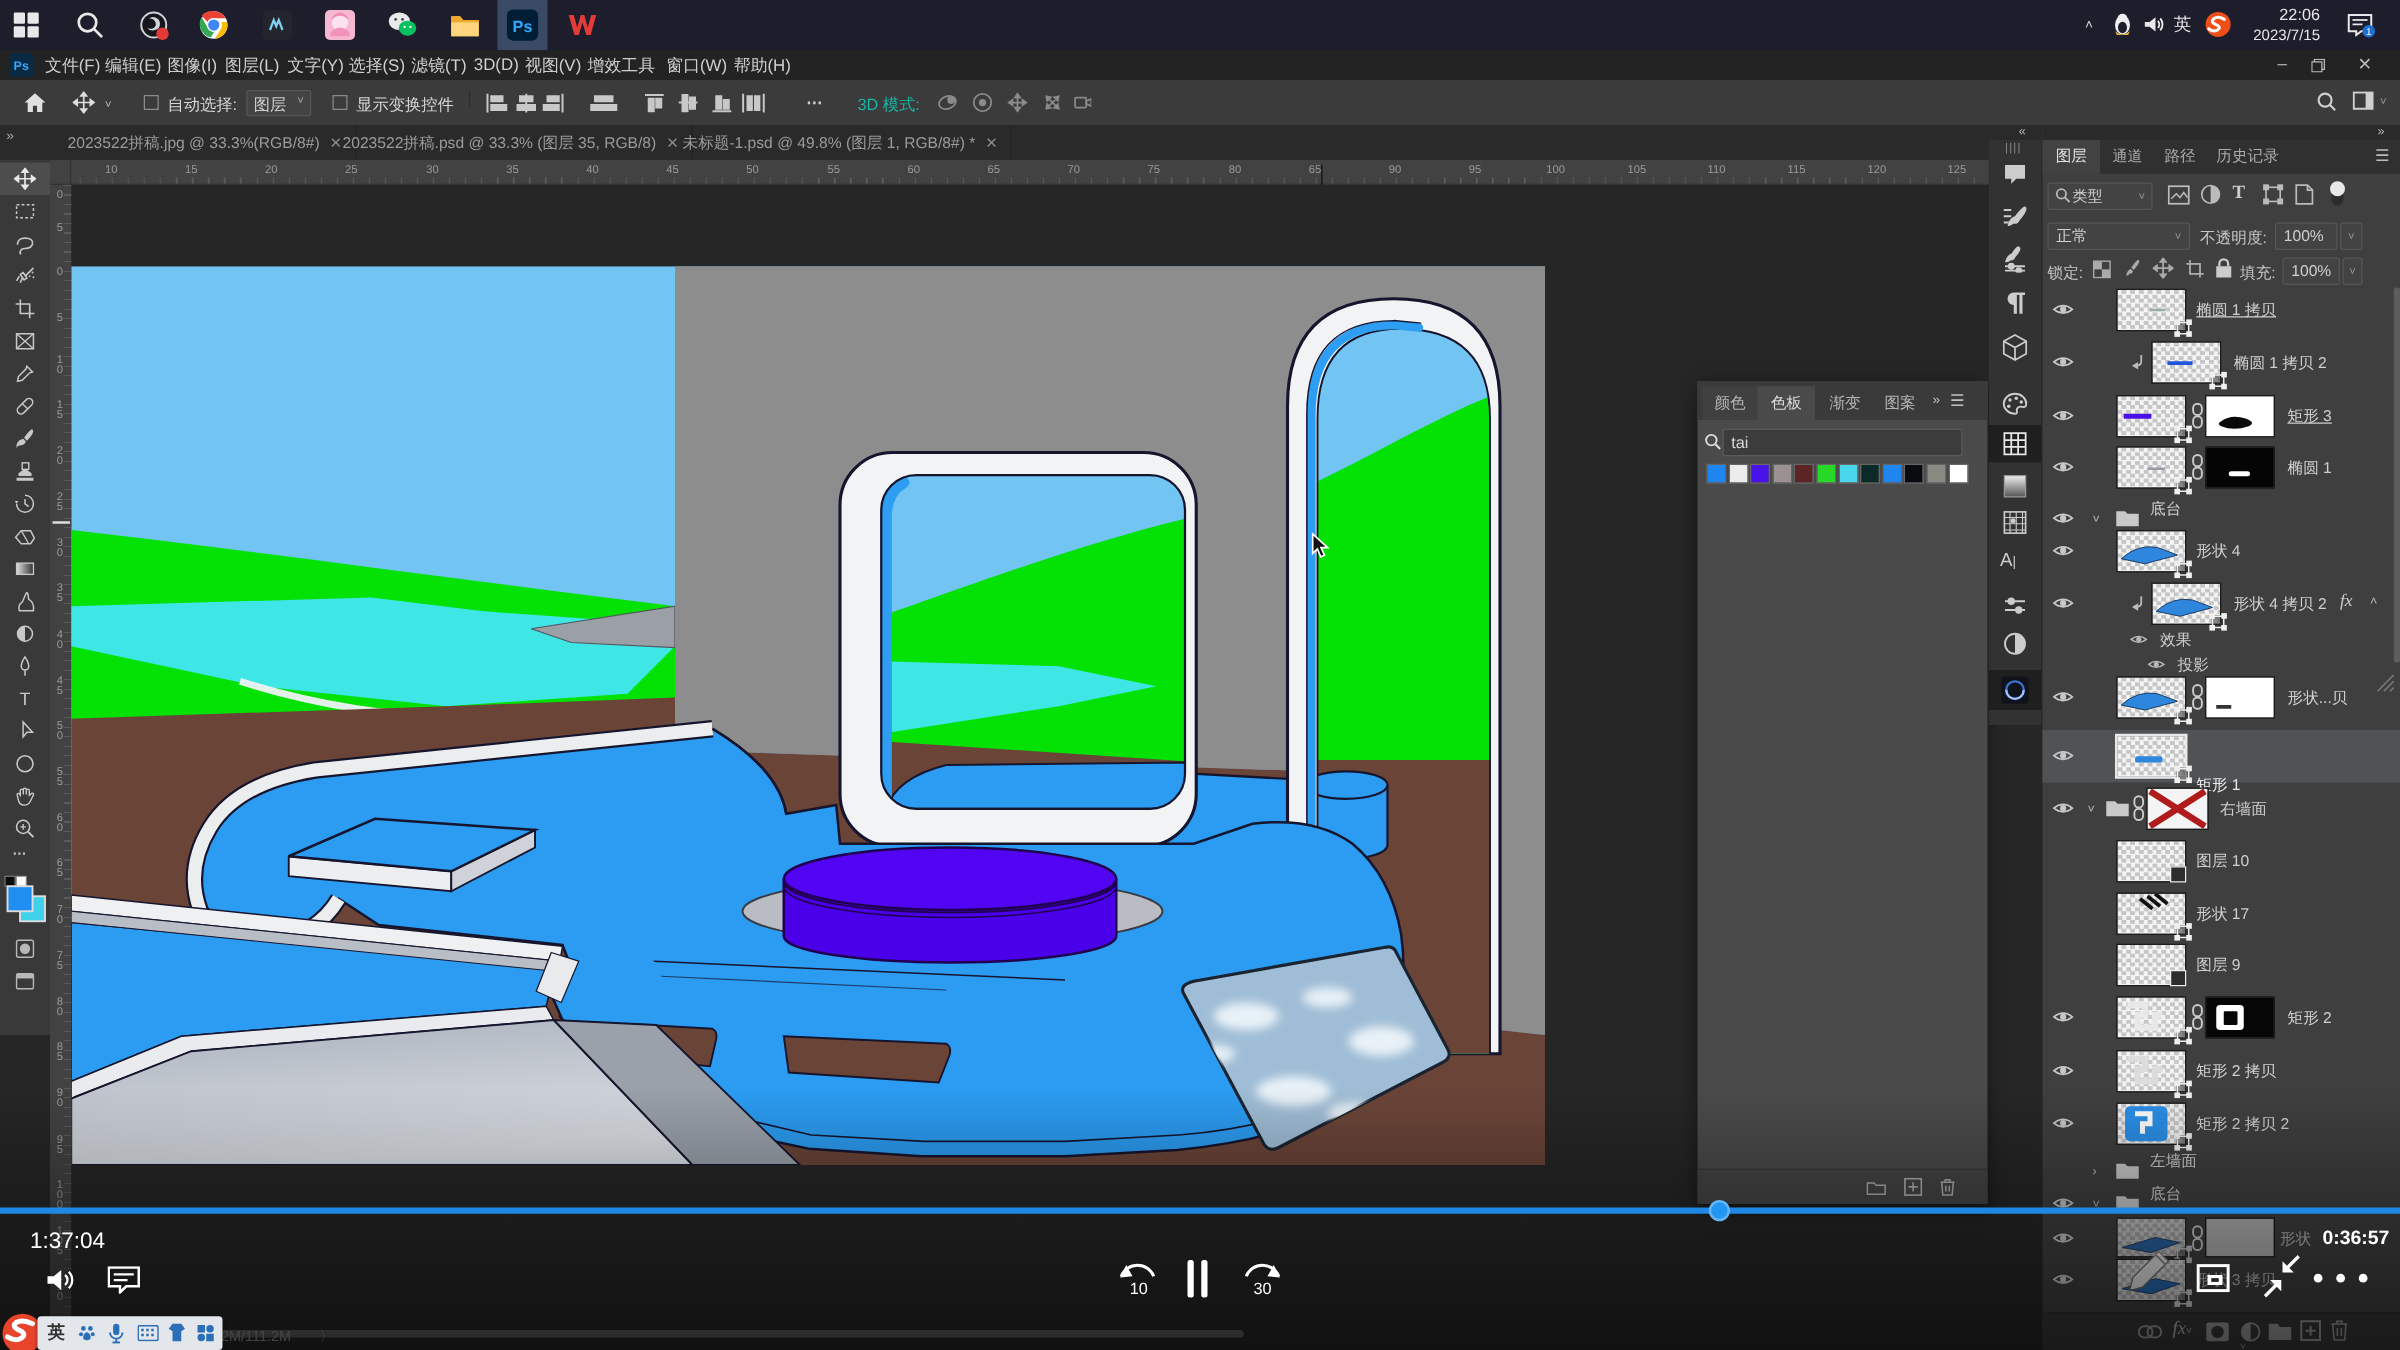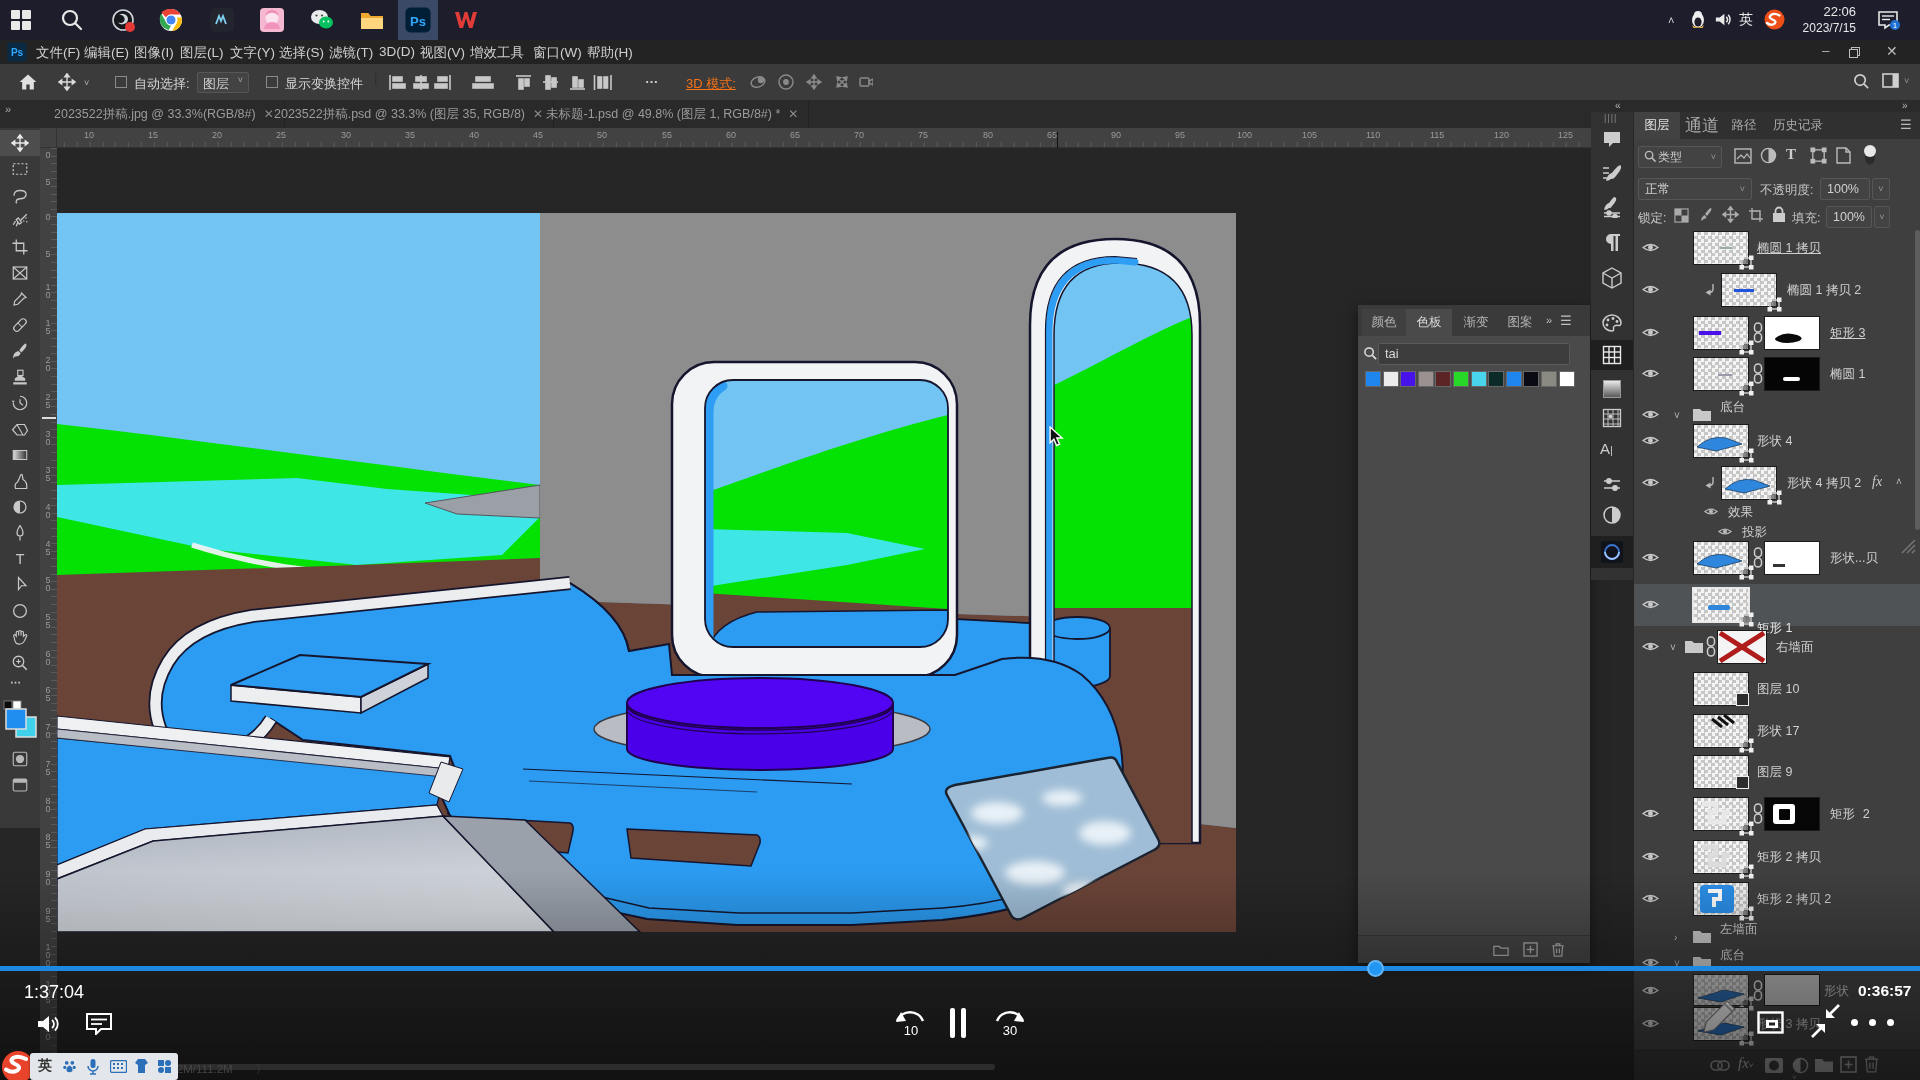--- a/index.html
+++ b/index.html
@@ -213,21 +213,21 @@
       <line x1="182" y1="15" x2="197" y2="15"></line>
           <rect x="185" y="3" width="4" height="10"></rect>
           <rect x="191" y="6" width="4" height="7"></rect>
       <rect x="210" y="3" width="3.5" height="11"></rect>
           <rect x="216" y="3" width="3.5" height="11"></rect>
           <line x1="206.5" y1="1" x2="206.5" y2="16"></line>
           <line x1="223" y1="1" x2="223" y2="16"></line>
     </g>
   </svg>
   <span class="abs" style="left:645px;top:10px;color:#cfcfcf;letter-spacing:1px;font-weight:bold;">⋯</span>
-  <span class="abs" style="left:686px;top:11px;color:#f97316;text-decoration:underline;">3D 模式:</span>
+  <span class="abs" style="left:686px;top:11px;color:#14b8a6;">3D 模式:</span>
   <svg class="abs" style="left:748px;top:8px;width:125px;height:20px;" viewBox="0 0 125 20">
     <g stroke="#8a8a8a" stroke-width="1.4" fill="none">
       <ellipse cx="10" cy="10" rx="7" ry="5" transform="rotate(-20 10 10)"></ellipse>
           <circle cx="13" cy="8" r="2.5" fill="#8a8a8a"></circle>
       <circle cx="38" cy="10" r="7"></circle>
           <circle cx="38" cy="10" r="2.2" fill="#8a8a8a"></circle>
       <path d="M66,3 v14 M59,10 h14 M66,3 l-2,3 h4z M66,17 l-2,-3 h4z M59,10 l3,-2 v4z M73,10 l-3,-2 v4z"></path>
       <path d="M94,3 v14 M87,10 h14 M94,3 l-2,3 h4z M94,17 l-2,-3 h4z M87,10 l3,-2 v4z M101,10 l-3,-2 v4z" transform="rotate(45 94 10)"></path>
       <rect x="112" y="6" width="9" height="8" rx="1"></rect>
           <path d="M121,9 l4,-2 v6 l-4,-2z"></path>
@@ -649,21 +649,21 @@
       <rect x="0" y="0" width="22" height="22" rx="3" fill="#10131c"></rect>
       <circle cx="11" cy="11" r="7" fill="none" stroke="#3b76d2" stroke-width="1.8"></circle>
       <circle cx="11" cy="11" r="7" fill="none" stroke="#9fc3ff" stroke-width="1.8" stroke-dasharray="22 22"></circle>
     </svg>
 </div>
 <div id="rpanel">
   <div class="abs" style="left:0;top:0;width:286px;height:12px;background:#2a2a2a;"></div>
   <div class="abs" style="left:268px;top:0px;color:#b5b5b5;font-size:10px;">»</div>
   <div class="abs" style="left:0;top:12px;width:286px;height:27px;background:#303030;"></div>
   <div class="abs" style="left:0;top:12px;width:46px;height:27px;background:#424242;color:#e0e0e0;font-size:12.5px;text-align:center;line-height:27px;">图层</div>
-  <div class="abs" style="left:48px;top:12px;width:40px;height:27px;color:#aaa;font-size:17px;text-align:center;line-height:27px;">通道</div>
+  <div class="abs" style="left:48px;top:12px;width:40px;height:27px;color:#aaa;font-size:12px;text-align:center;line-height:27px;">通道</div>
   <div class="abs" style="left:90px;top:12px;width:40px;height:27px;color:#aaa;font-size:12.5px;text-align:center;line-height:27px;">路径</div>
   <div class="abs" style="left:132px;top:12px;width:64px;height:27px;color:#aaa;font-size:12.5px;text-align:center;line-height:27px;">历史记录</div>
   <div class="abs" style="left:266px;top:17px;color:#bbb;font-size:13px;">☰</div>
 
   <div class="ddown abs" style="left:4px;top:46px;width:84px;height:22px;font-size:12px;line-height:20px;padding:0 5px;"><span style="margin-left:14px;">类型</span><span style="float:right;font-size:9px;color:#999;">˅</span></div>
   <svg class="abs" style="left:10px;top:50px;width:13px;height:13px;" viewBox="0 0 14 14">
       <circle cx="5.5" cy="5.5" r="4" fill="none" stroke="#bbb" stroke-width="1.5"></circle>
       <line x1="8.5" y1="8.5" x2="12.5" y2="12.5" stroke="#bbb" stroke-width="1.6"></line>
     </svg>
   <svg class="abs" style="left:100px;top:48px;width:18px;height:16px;" viewBox="0 0 18 16">
@@ -1016,21 +1016,21 @@
             </g>
           </svg></div>
         <svg class="abs" style="left:119px;top:10px;width:10px;height:22px;" viewBox="0 0 10 22">
           <rect x="1.5" y="1" width="7" height="9" rx="3.5" fill="none" stroke="#ccc" stroke-width="1.5"></rect>
           <rect x="1.5" y="11" width="7" height="9" rx="3.5" fill="none" stroke="#ccc" stroke-width="1.5"></rect>
         </svg>
         <div class="mthumb" style="left:131px;background:#060606;"><svg width="54" height="32">
             <rect x="8" y="6" width="22" height="20" rx="3" fill="#fff"></rect>
             <rect x="14" y="11" width="11" height="11" rx="1" fill="#060606"></rect>
           </svg></div>
-        <div class="lname" style="left:196px;font-family:Liberation Mono, monospace;">矩形 2</div>
+        <div class="lname" style="left:196px;">矩形 2</div>
       </div>
 <div class="lrow" style="top:736px;height:42px;">
         <svg class="eyew" width="17" height="13" viewBox="0 0 16 12">
           <path d="M1,6 Q8,0.5 15,6 Q8,11.5 1,6z" fill="none" stroke="#c8c8c8" stroke-width="1.3"></path>
           <circle cx="8" cy="6" r="2.3" fill="#c8c8c8"></circle>
         </svg>
         <div class="thumb" style="left:60px"><svg width="54" height="32">
             <path d="M8,6 h14 v8 h-6 v10 h14 V14 h6" fill="none" stroke="#dcdcdc" stroke-width="5"></path>
           </svg><svg class="badge" style="right:-6px;bottom:-6px" viewBox="0 0 15 15">
             <rect x="2" y="2" width="11" height="11" fill="#2d2d2d" opacity="0.55"></rect>

